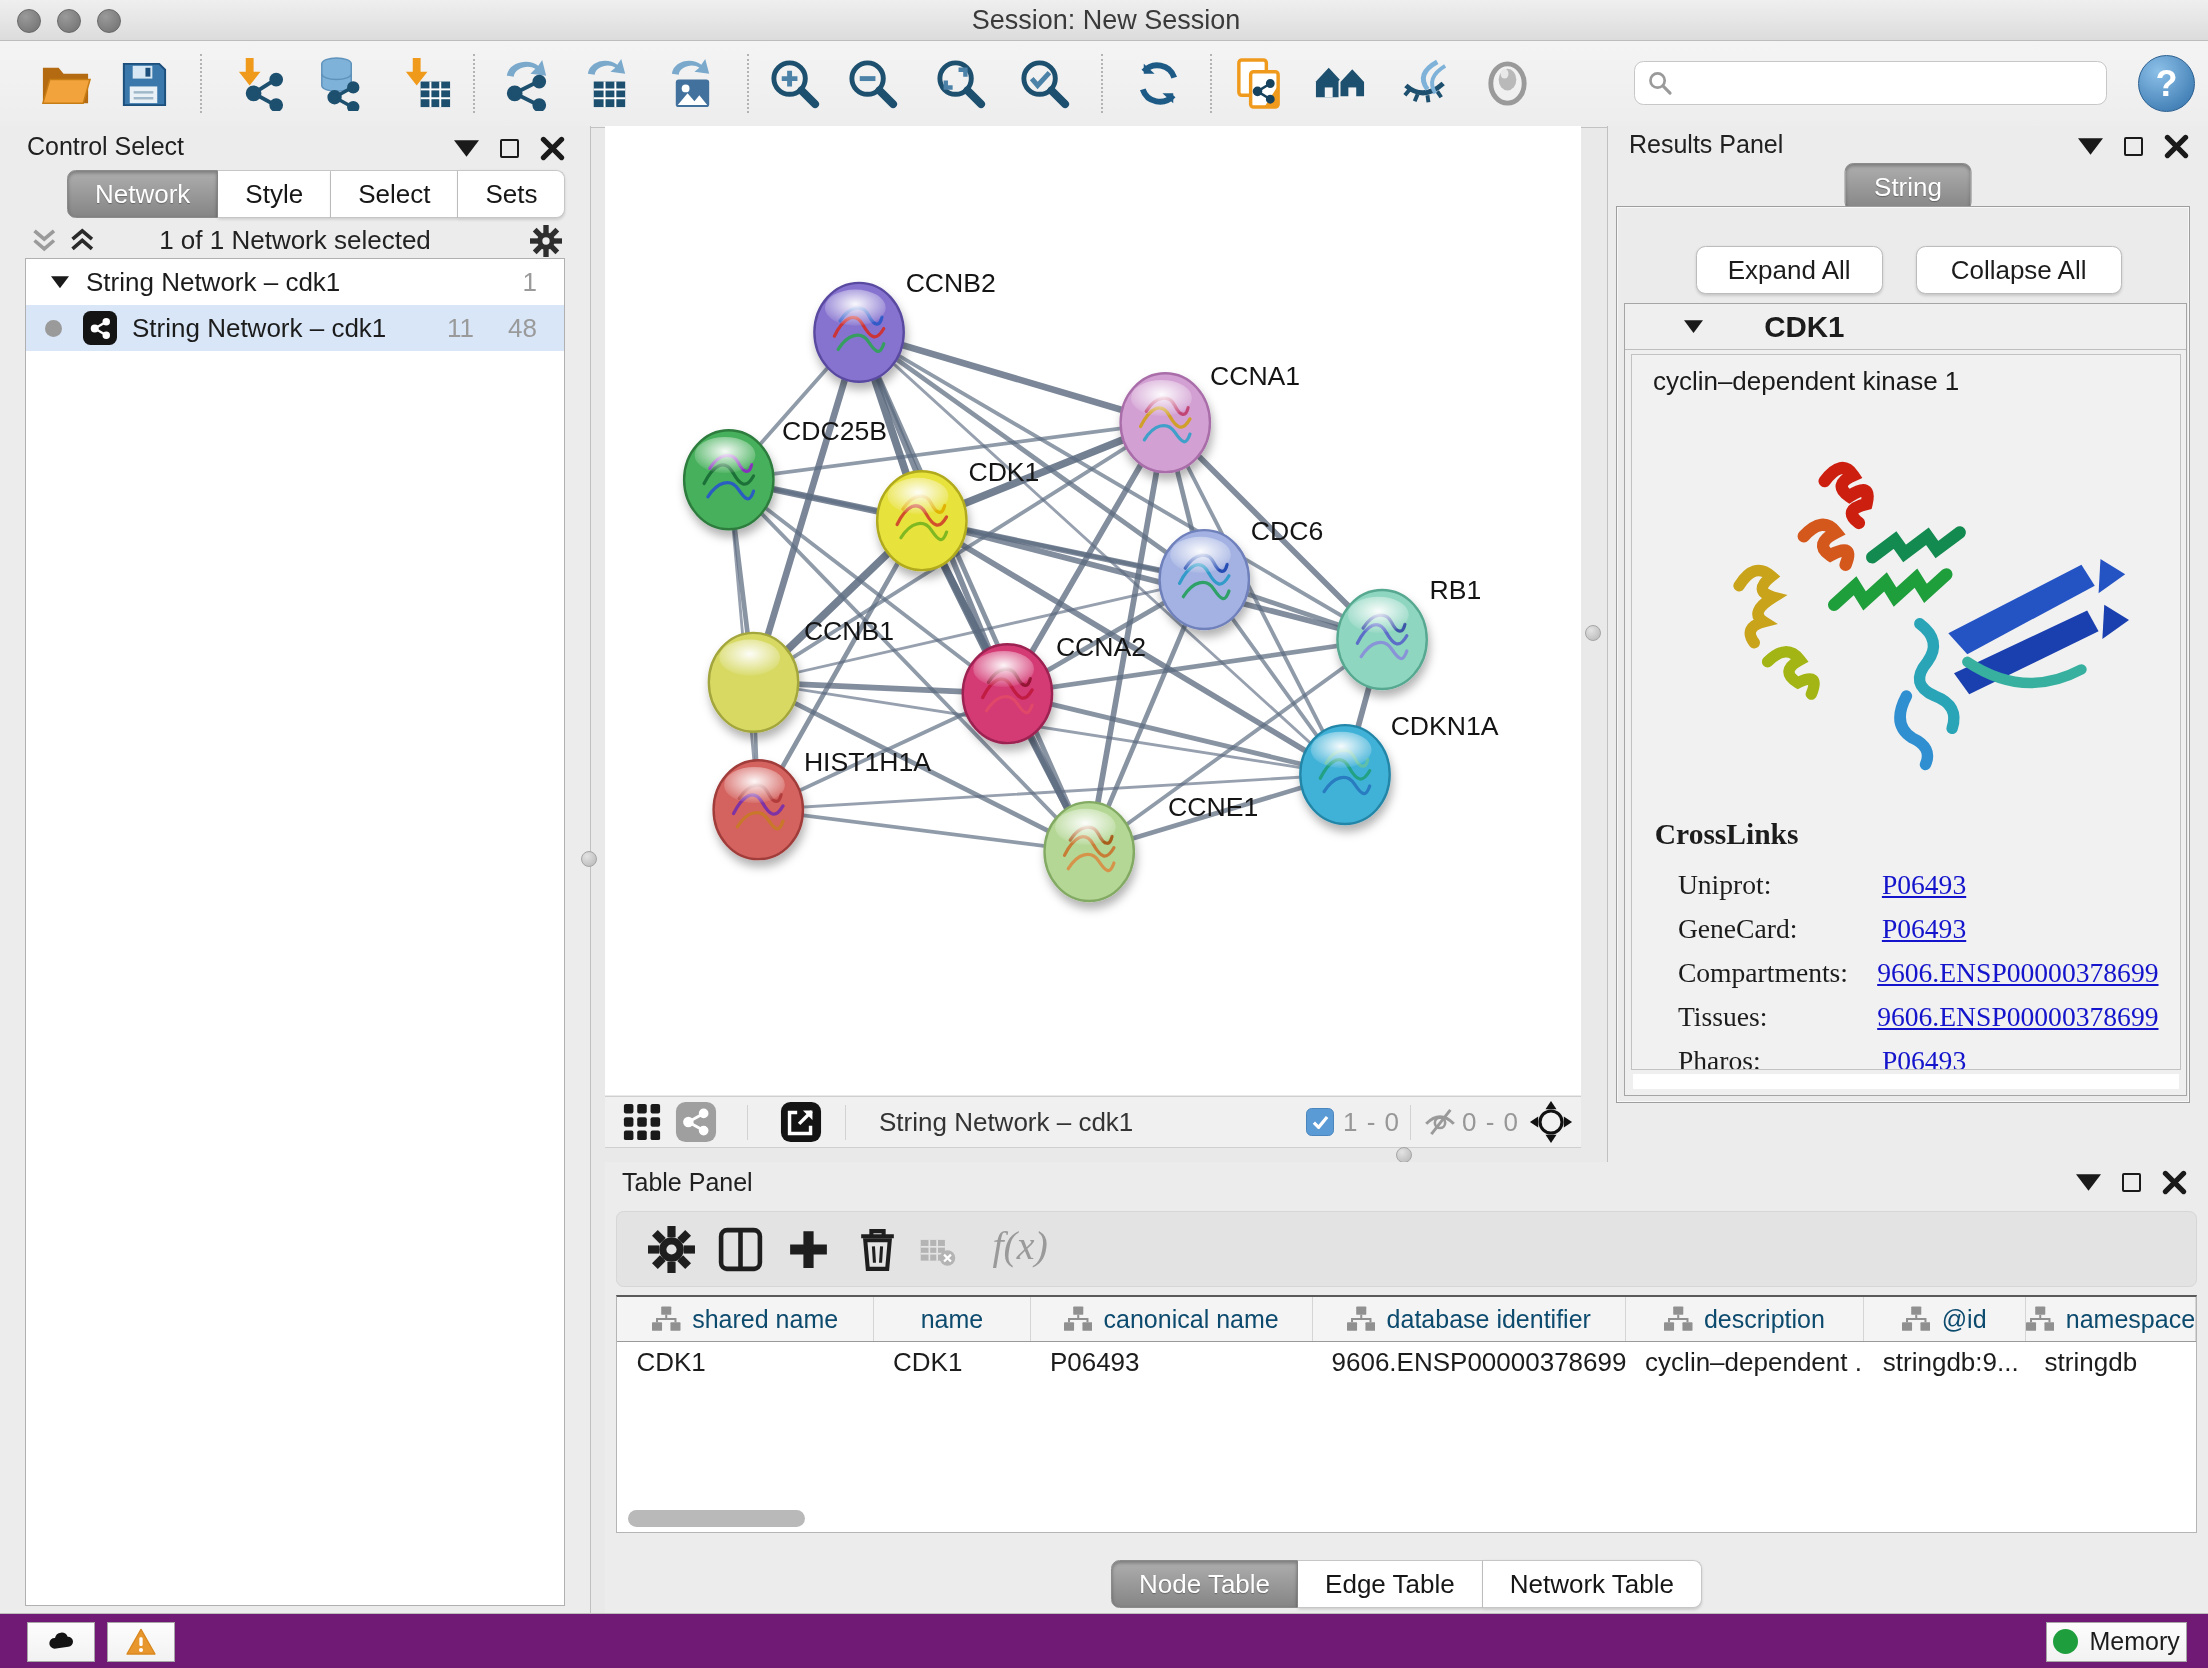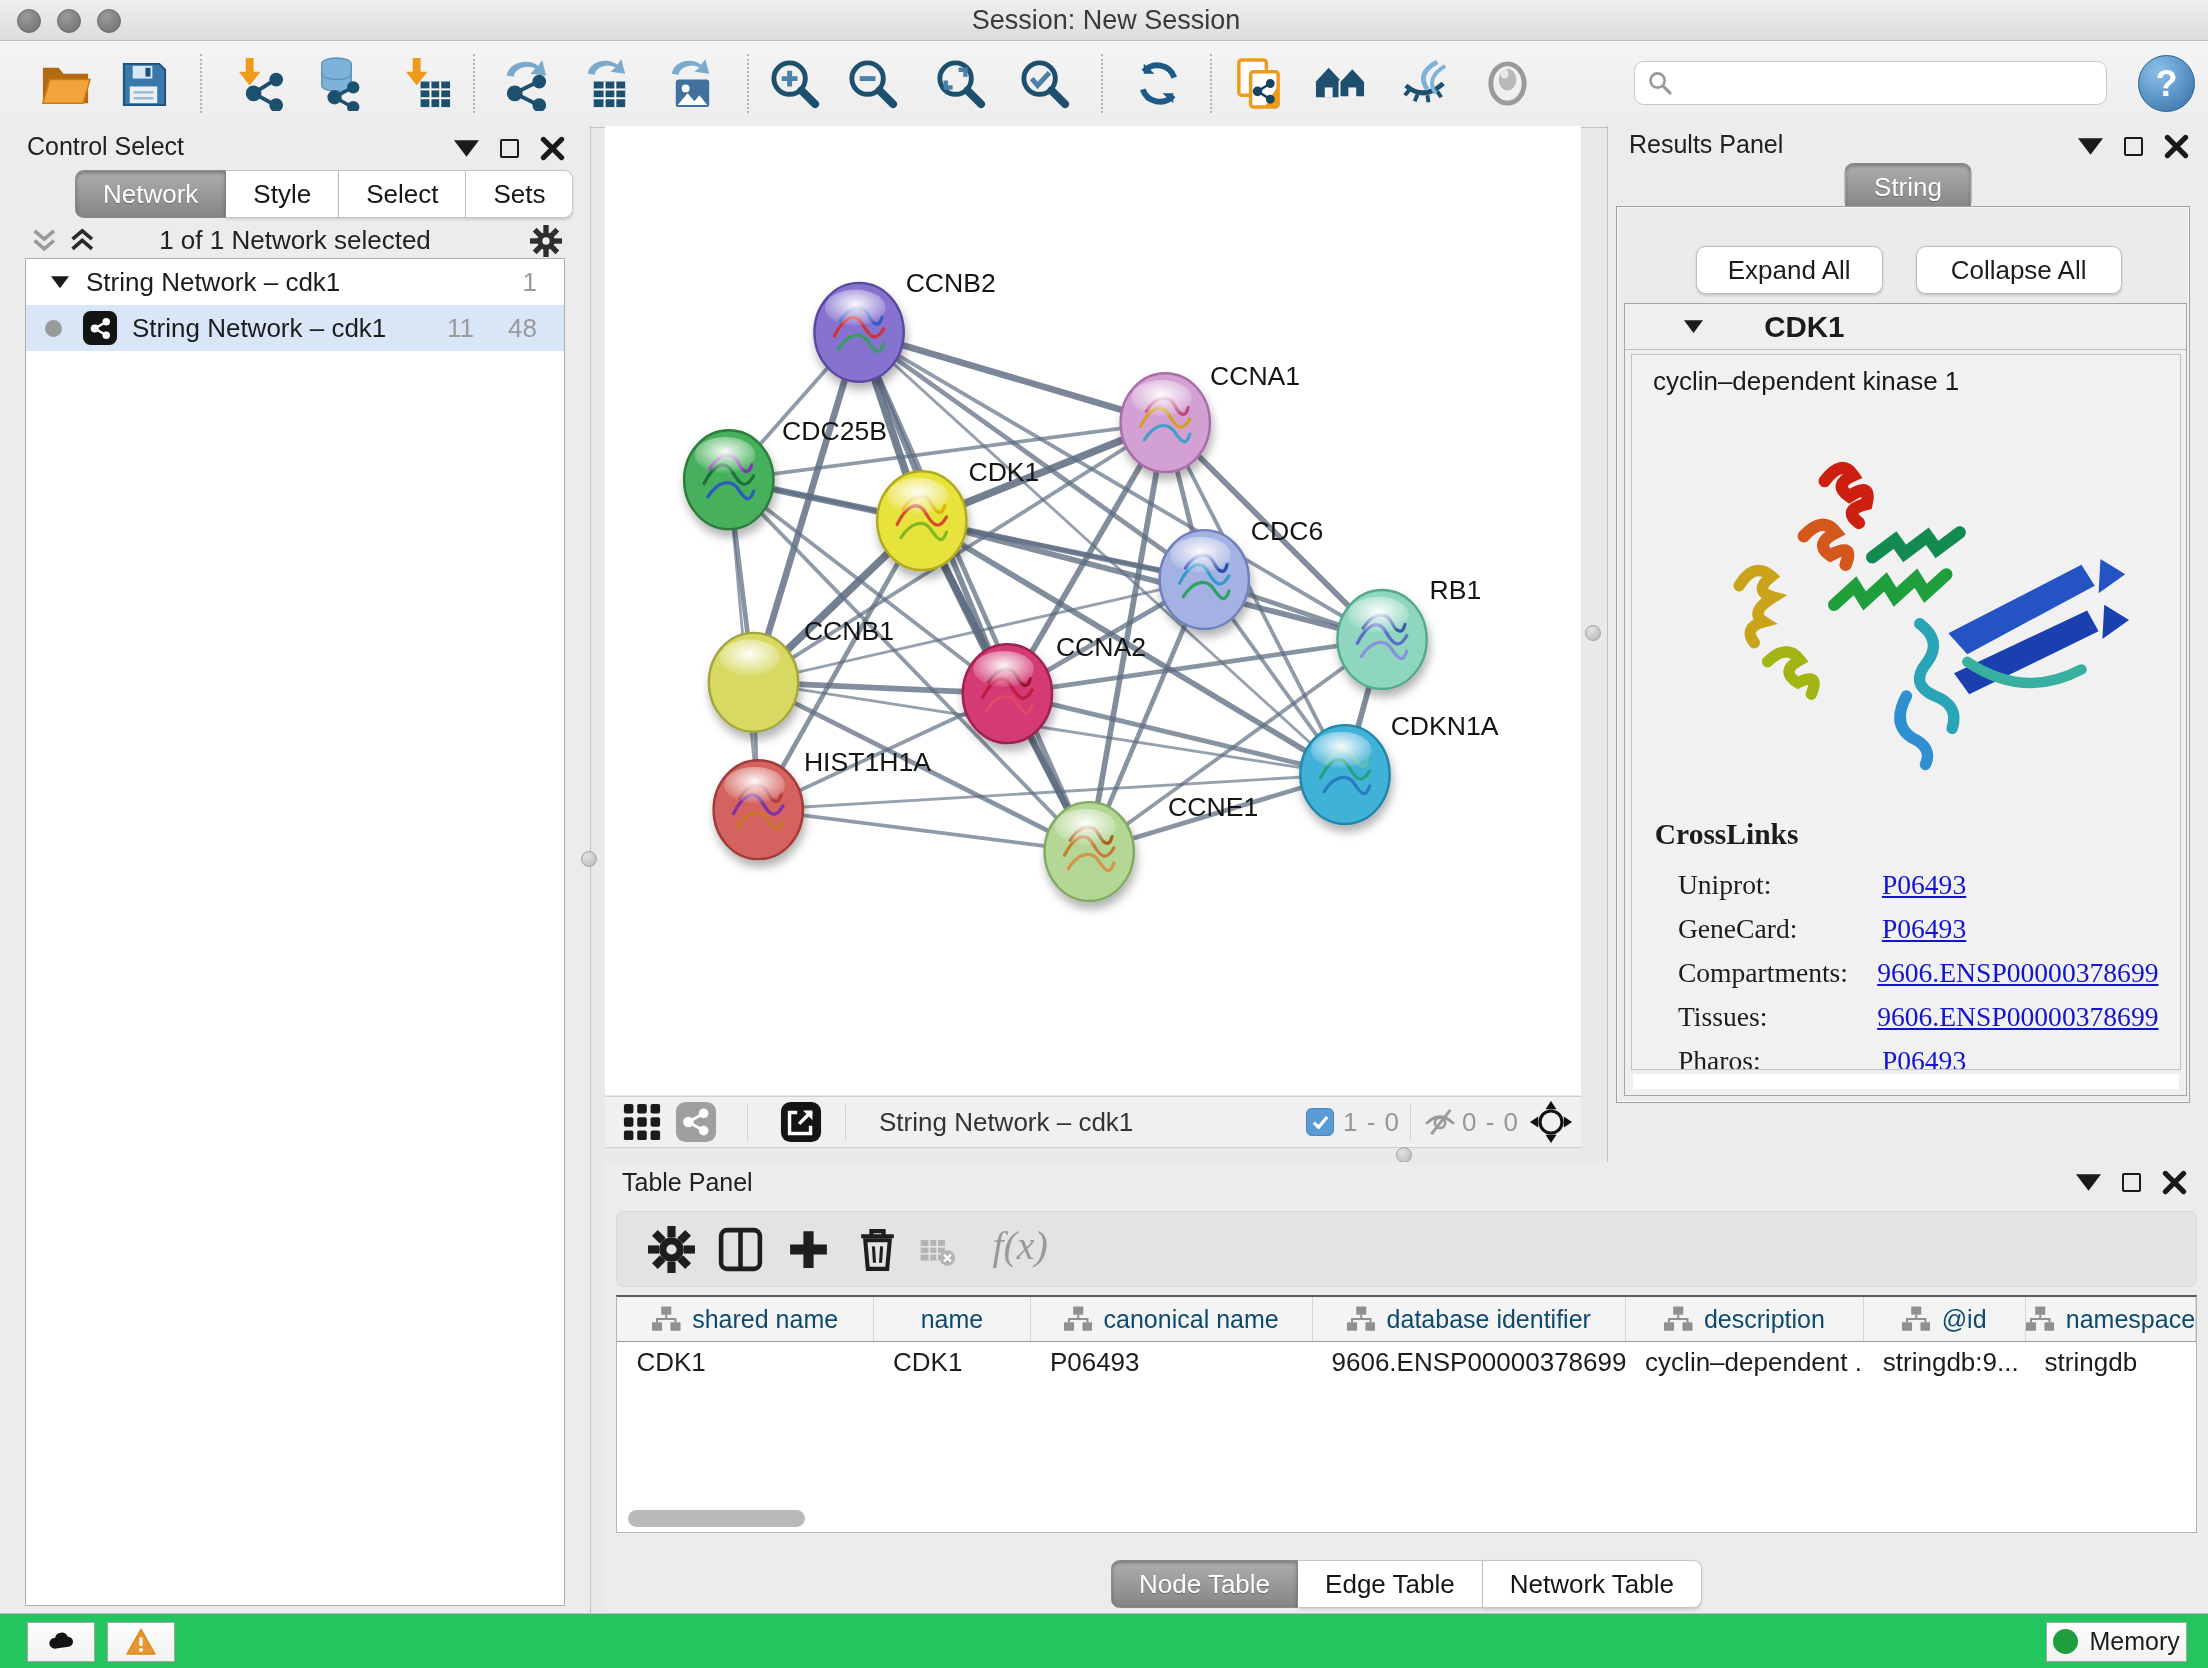--- a/index.html
+++ b/index.html
@@ -38,21 +38,21 @@
   .seg span{padding:7.6px 27px;background:#fff;border:1px solid #c6c6c6;border-left-width:0;
     font-size:26px;color:#161616;box-shadow:0 1.9px 2.9px rgba(0,0,0,.14);white-space:nowrap;}
   .seg span:first-child{border-left-width:1px;border-radius:8.6px 0 0 8.6px;}
   .seg span:last-child{border-radius:0 8.6px 8.6px 0;}
   .seg span.sel{background:linear-gradient(#aeaeae,#858585);color:#fff;border-color:#8b8b8b;
     box-shadow:inset 0 1.9px 3.8px rgba(0,0,0,.3);text-shadow:0 1px 1px rgba(0,0,0,.3);}
   
   .control-panel{position:absolute;left:0;top:126px;width:590px;bottom:54px;
     background:#ececec;border-right:1px solid #c0c0c0;}
   .cp-head{position:absolute;left:27px;top:5.7px;}
-  .cp-tabs{position:absolute;left:75px;top:44px;}
+  .cp-tabs{position:absolute;left:67px;top:44px;}
   .cp-sub{position:absolute;left:0;right:0;top:99px;height:34px;}
   .cp-sub .chev{position:absolute;top:2.9px;}
   .cp-sub .status{position:absolute;left:0;right:0;text-align:center;font-size:26px;color:#222;}
   .gear-btn{position:absolute;right:28.5px;top:0px;width:32px;height:32px;}
   .tree-box{position:absolute;left:25px;right:25px;top:132px;bottom:7.6px;background:#fff;
     border:1px solid #b0b0b0;}
   .tree-row{height:46px;display:flex;align-items:center;font-size:26px;}
   .tree-row .cnt{color:#9a9a9a;}
   .tree-row.child{background:#d9e6f8;}
   .share-badge{width:34px;height:34px;border-radius:7.6px;background:#141414;display:flex;
@@ -109,21 +109,21 @@
   .tp-header-row{display:flex;height:44px;background:#f4f4f4;border-bottom:1.9px solid #9a9a9a;}
   .th{display:flex;align-items:center;justify-content:center;gap:11.4px;box-sizing:border-box;
     border-right:1px solid #d5d5d5;overflow:hidden;white-space:nowrap;font-size:25px;color:#0c4a6e;}
   .th svg{width:28.5px;height:26px;flex:none;}
   .tp-body-row{display:flex;height:40px;align-items:center;}
   .td{box-sizing:border-box;padding-left:19px;overflow:hidden;white-space:nowrap;font-size:26px;}
   .hscroll{position:absolute;left:23px;top:348px;width:177px;height:17px;border-radius:8.6px;
     background:#b9b9b9;}
   .tp-tabs{position:absolute;left:0;right:0;top:398px;display:flex;justify-content:center;}
   
-  .status-bar{position:absolute;left:0;bottom:0;right:0;height:54px;background:#22c55e;
+  .status-bar{position:absolute;left:0;bottom:0;right:0;height:54px;background:#701a75;
     border-top:1px solid #bdbdbd;}
   .sb-btn{position:absolute;top:7.6px;height:40px;background:linear-gradient(#fdfdfd,#f2f2f2);
     border:1.9px solid #a6a6a6;display:flex;align-items:center;justify-content:center;box-sizing:border-box;}
   .sb-btn svg{width:32px;height:32px;}
   .memory-btn{right:21px;width:141px;gap:11.4px;font-size:25px;}
   .mem-dot{width:25px;height:25px;border-radius:50%;}
   .net-label{font-size:28px;fill:#141414;font-family:"Liberation Sans",sans-serif;}
 </style>
 </head>
 <body>

